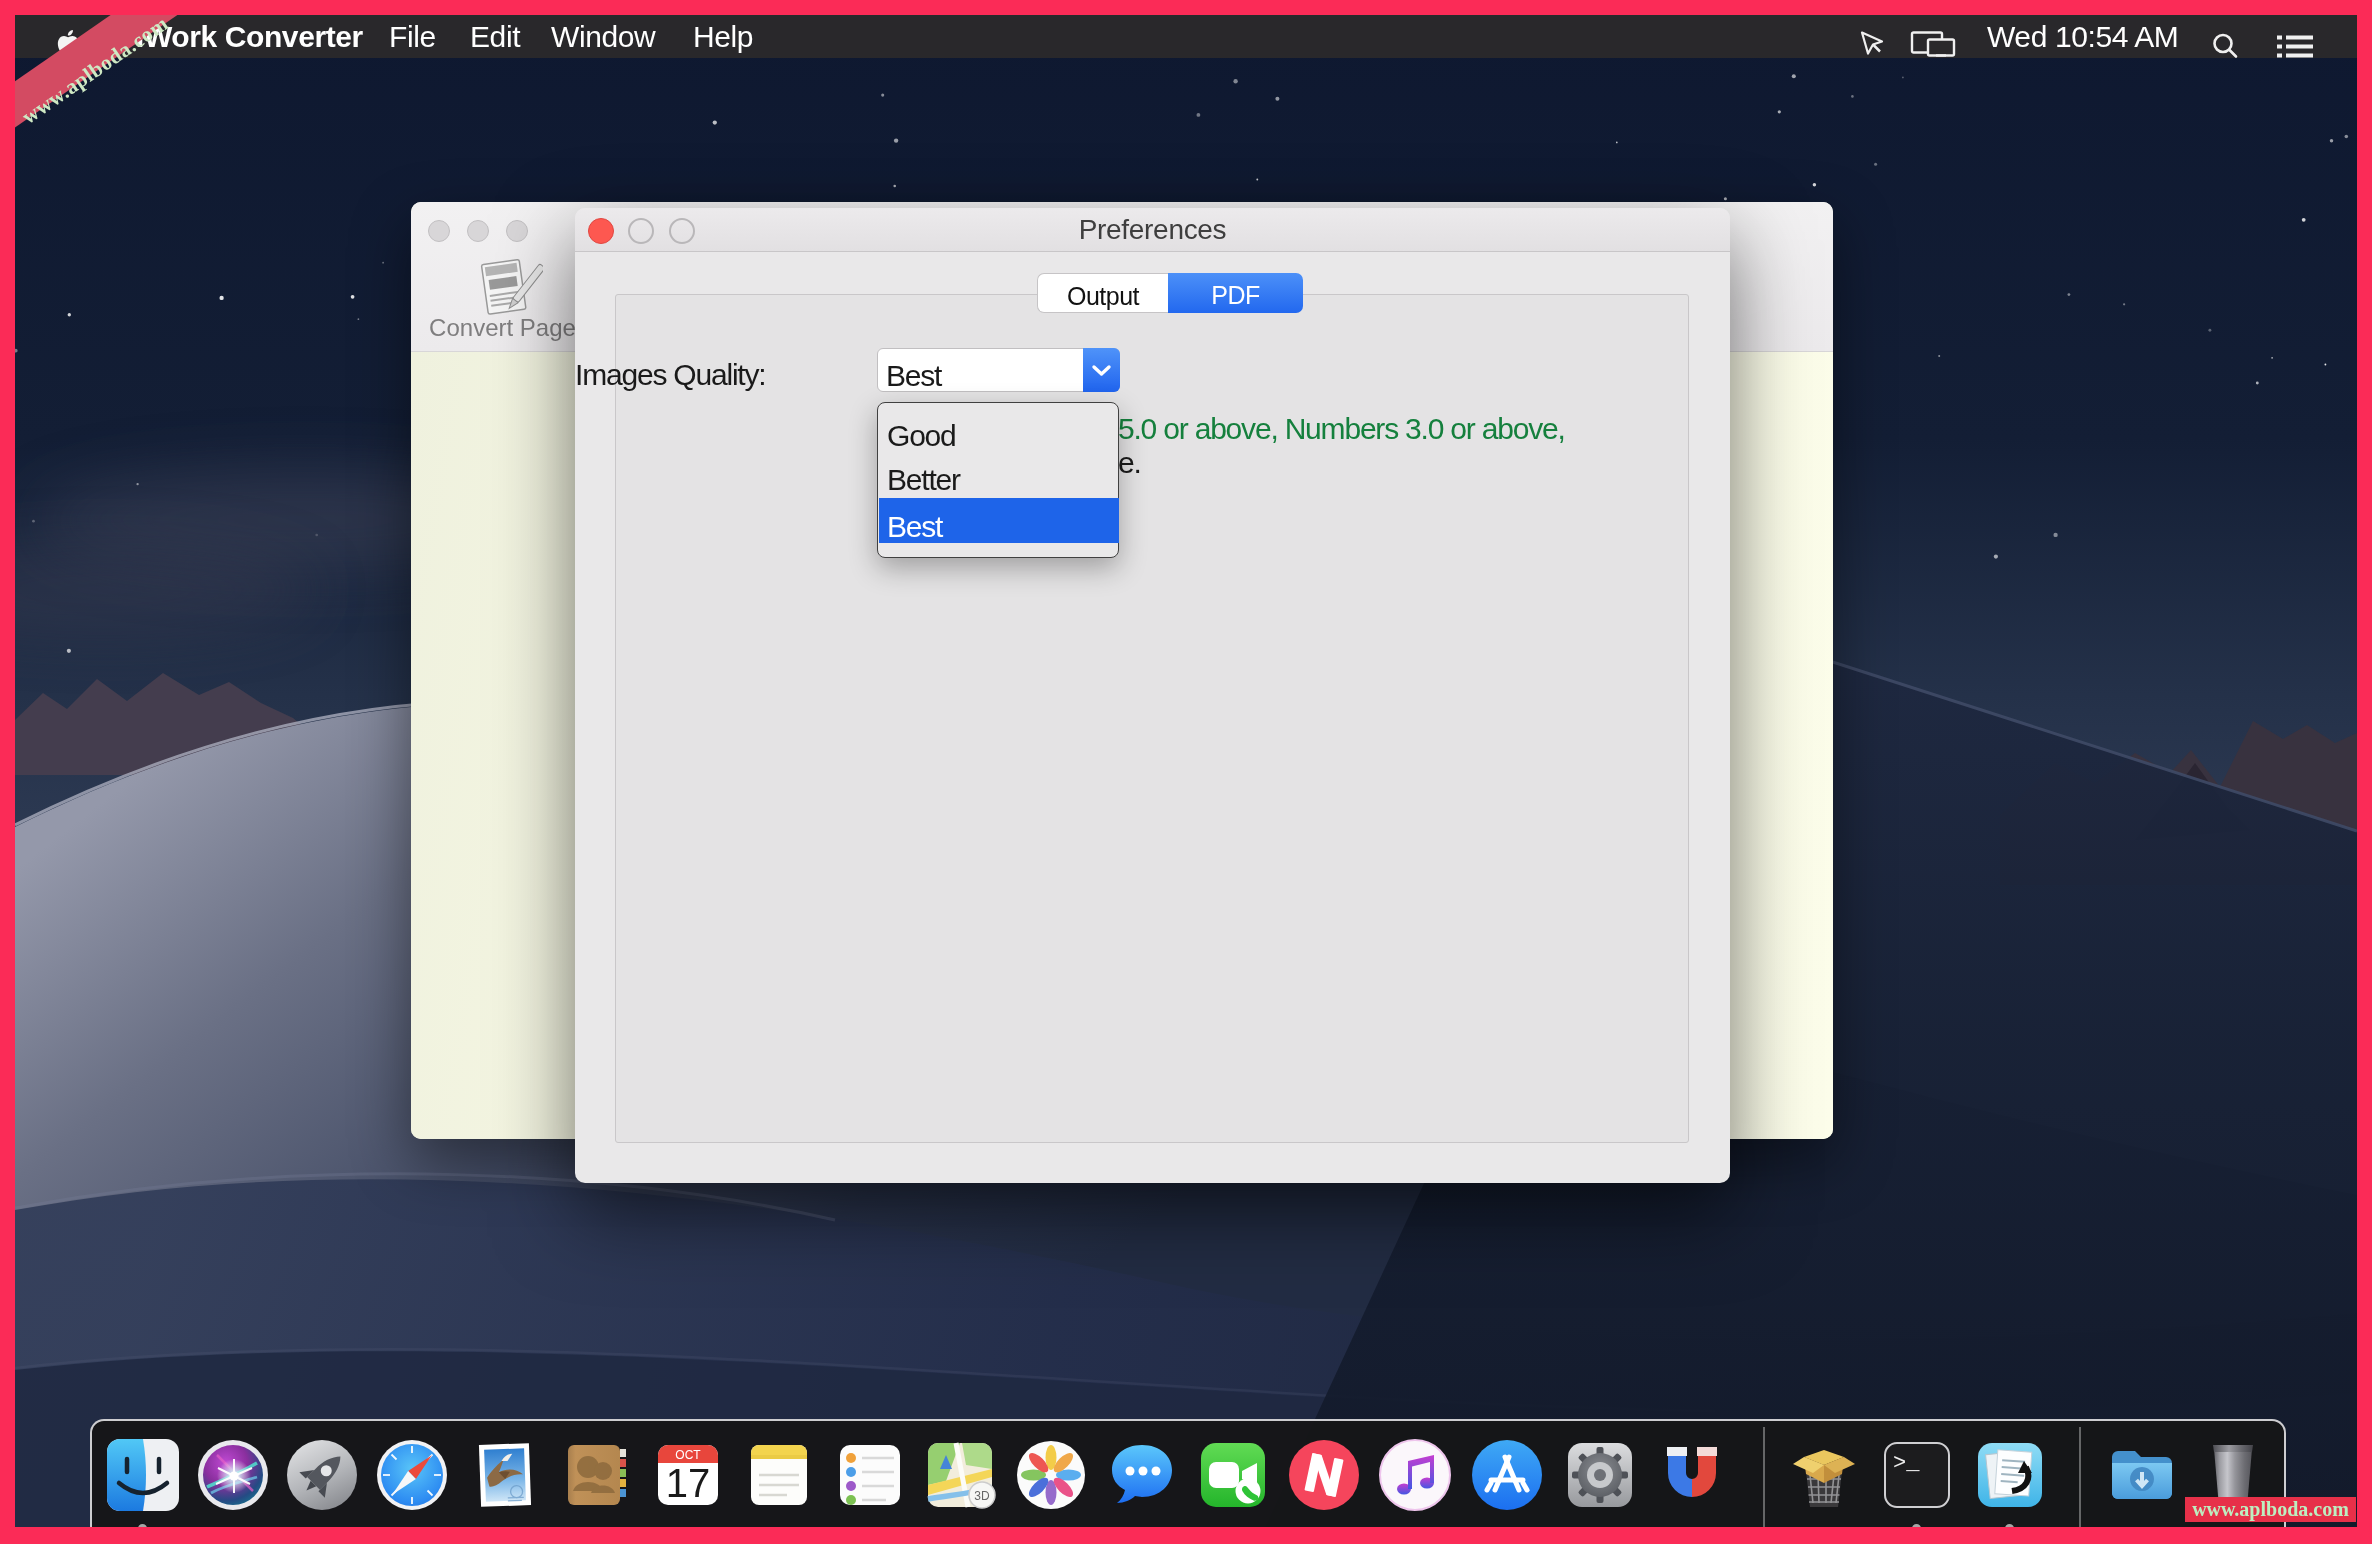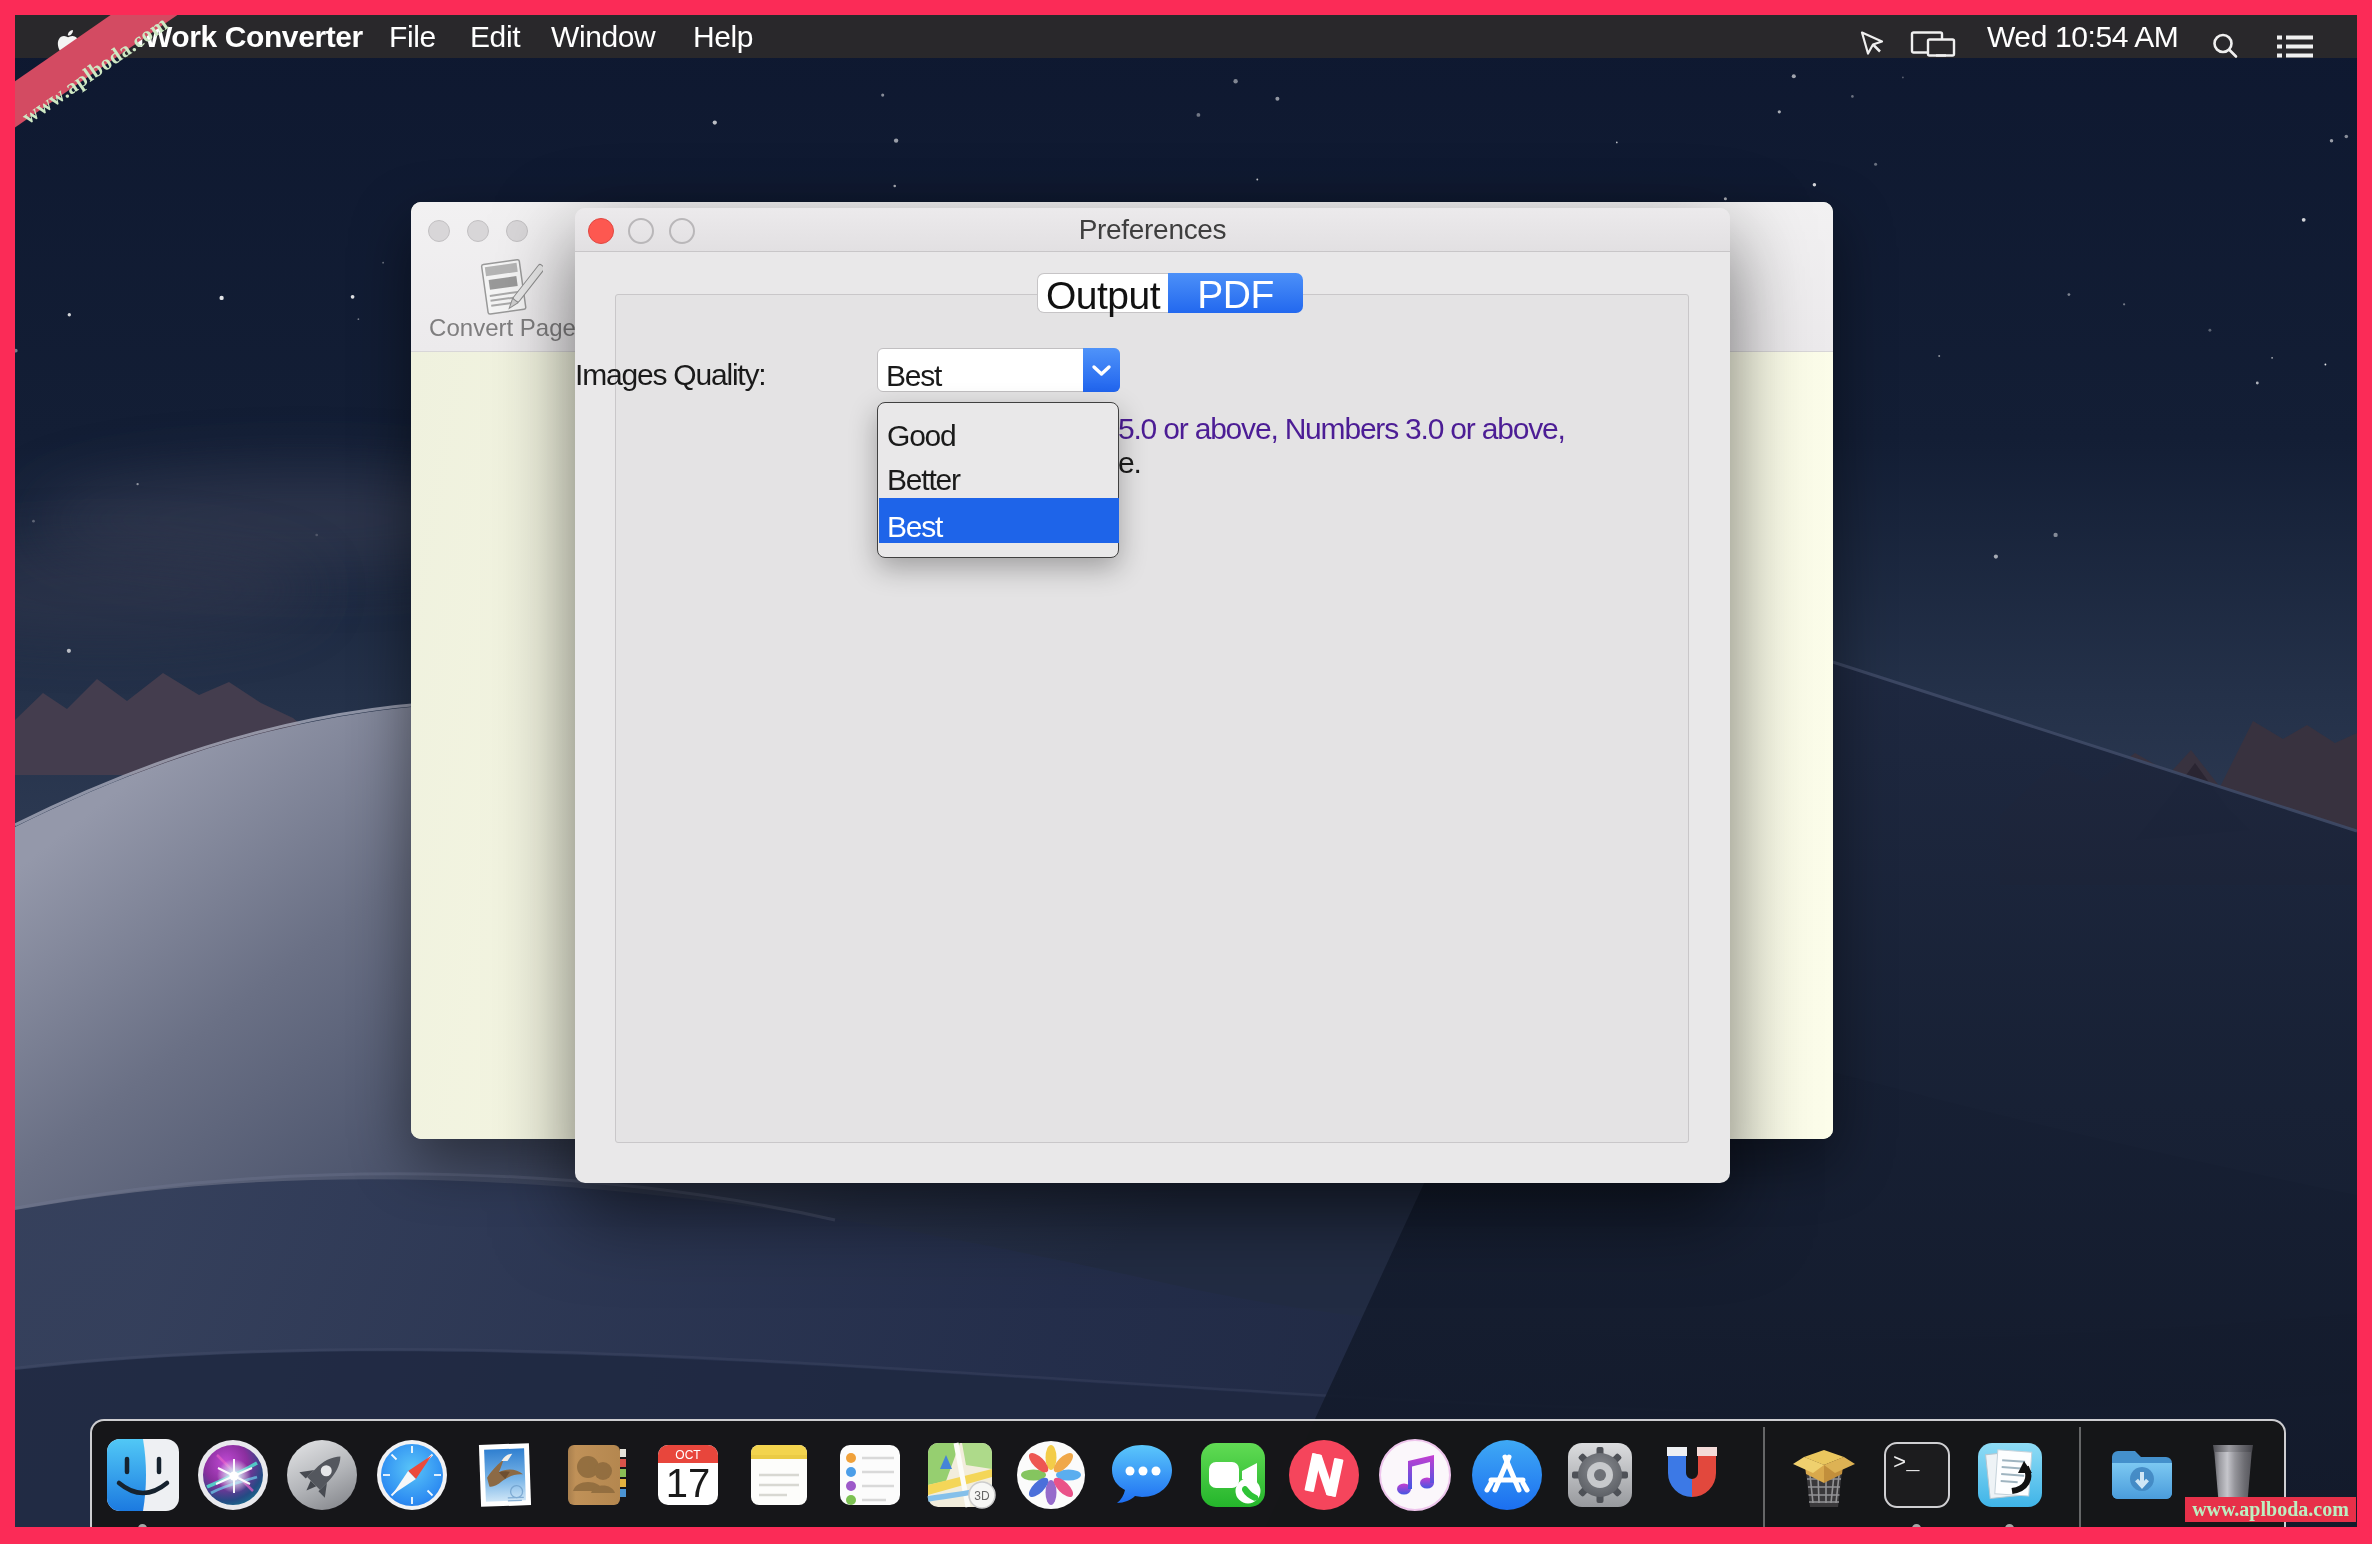--- a/index.html
+++ b/index.html
@@ -33,31 +33,31 @@
   background:#e9e8e9; box-shadow:0 30px 80px rgba(0,0,0,.55);margin-left:18px; }
 #prefwin .tbar { position:absolute; left:0; top:0; width:100%; height:44px; background:linear-gradient(#eceaec,#e2e0e2);
   border-bottom:1px solid #c8c6c8; border-radius:10px 10px 0 0; }
 #prefwin .title { position:absolute; left:0; top:0; width:100%; height:44px; line-height:44px; text-align:center;
   font-size:28px; letter-spacing:-0.3px; color:#3e3e3e; }
 #panel { position:absolute; left:40px; top:86px; width:1074px; height:849px; background:#e4e3e4;
   border:1px solid #c9c7c9; border-radius:3px; }
 
 
 #tabs { position:absolute; left:462px; top:65px; height:40px; }
-.tab { position:absolute; top:0; height:40px; line-height:44px; text-align:center; font-size:39px; letter-spacing:-0.5px; }
+.tab { position:absolute; top:0; height:40px; line-height:44px; text-align:center; font-size:25px; letter-spacing:-0.5px; }
 #tab-out { left:0; width:131px; background:#ffffff; color:#111; border:1px solid #c6c4c6; border-right:none; border-radius:7px 0 0 7px; }
 #tab-pdf { left:131px; width:135px; background:linear-gradient(#4c90f8,#2268ef); color:#fff; border-radius:0 7px 7px 0; }
 
 
 #lbl-q { position:absolute; left:0; top:145px; width:265px; line-height:44px; font-size:30px; letter-spacing:-1.2px; color:#1a1a1a; }
 #popup { position:absolute; left:302px; top:140px; width:243px; height:44px; background:#fff; border:1px solid #c1bfc1; border-radius:6px; }
 #popup .txt { position:absolute; left:8px; top:6px; line-height:42px; font-size:30px; letter-spacing:-1.2px; color:#1a1a1a; }
 #popup .cap { position:absolute; right:-1px; top:-1px; width:37px; height:44px; border-radius:0 6px 6px 0;
   background:linear-gradient(#4f93f9,#2064ee); }
-#hidtxt1 { position:absolute; left:543px; top:202px; line-height:38px; font-size:30px; letter-spacing:-1.2px; color:#4c1d95; }
+#hidtxt1 { position:absolute; left:543px; top:202px; line-height:38px; font-size:30px; letter-spacing:-1.2px; color:#15803d; }
 #hidtxt2 { position:absolute; left:543px; top:236px; line-height:38px; font-size:30px; letter-spacing:-1.2px; color:#1a1a1a; }
 
 
 #menu { position:absolute; left:302px; top:194px; width:242px; height:156px; background:#e9e8e9;
   border:1px solid #404040; border-radius:8px; box-shadow:0 10px 28px rgba(0,0,0,.3); z-index:30; }
 .mi { position:absolute; left:1px; width:240px; height:45px; font-size:30px; letter-spacing:-1.2px; color:#1a1a1a; padding-left:8px; }
 #mi1 { top:10px; line-height:46px; }
 #mi2 { top:55px; line-height:44px; }
 #mi3 { top:95px; line-height:58px; background:#1e64e9; color:#fff; }
 

